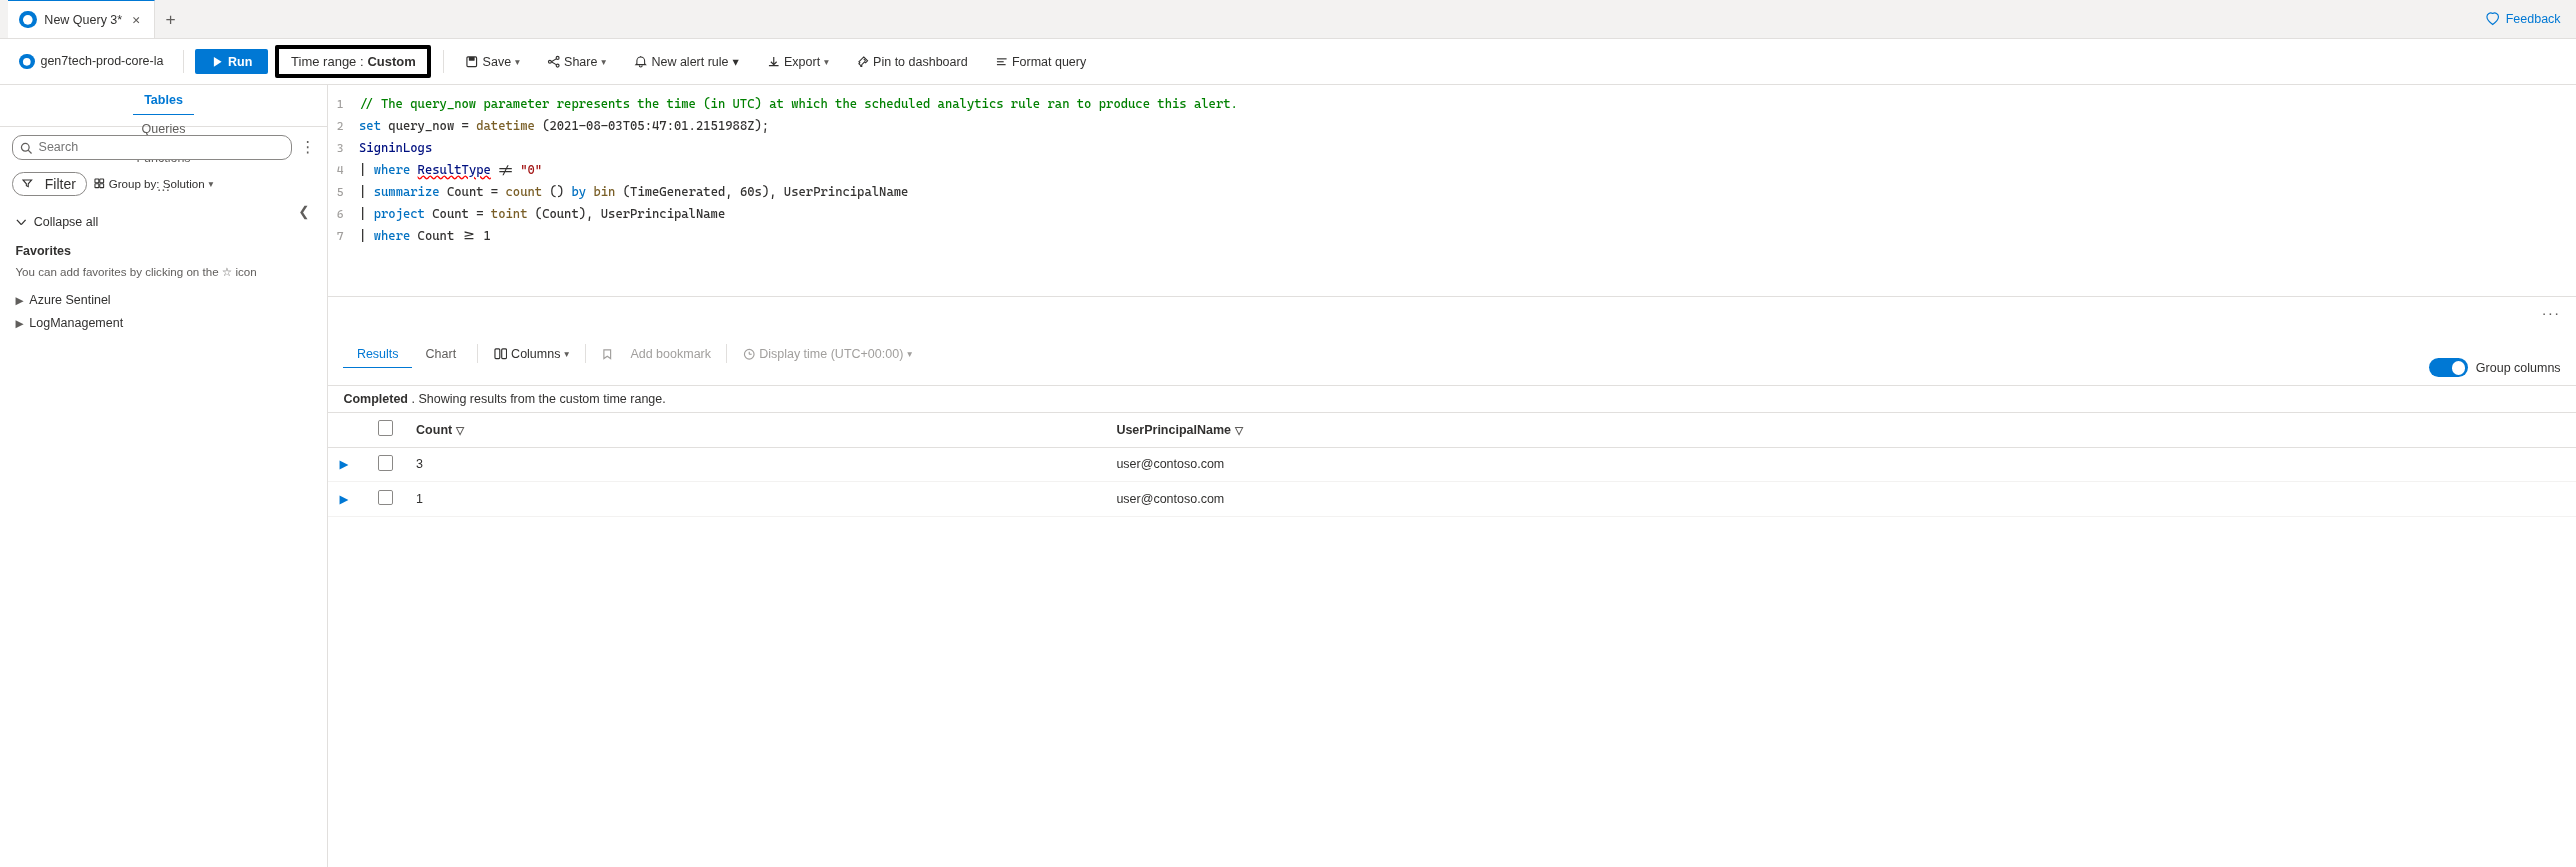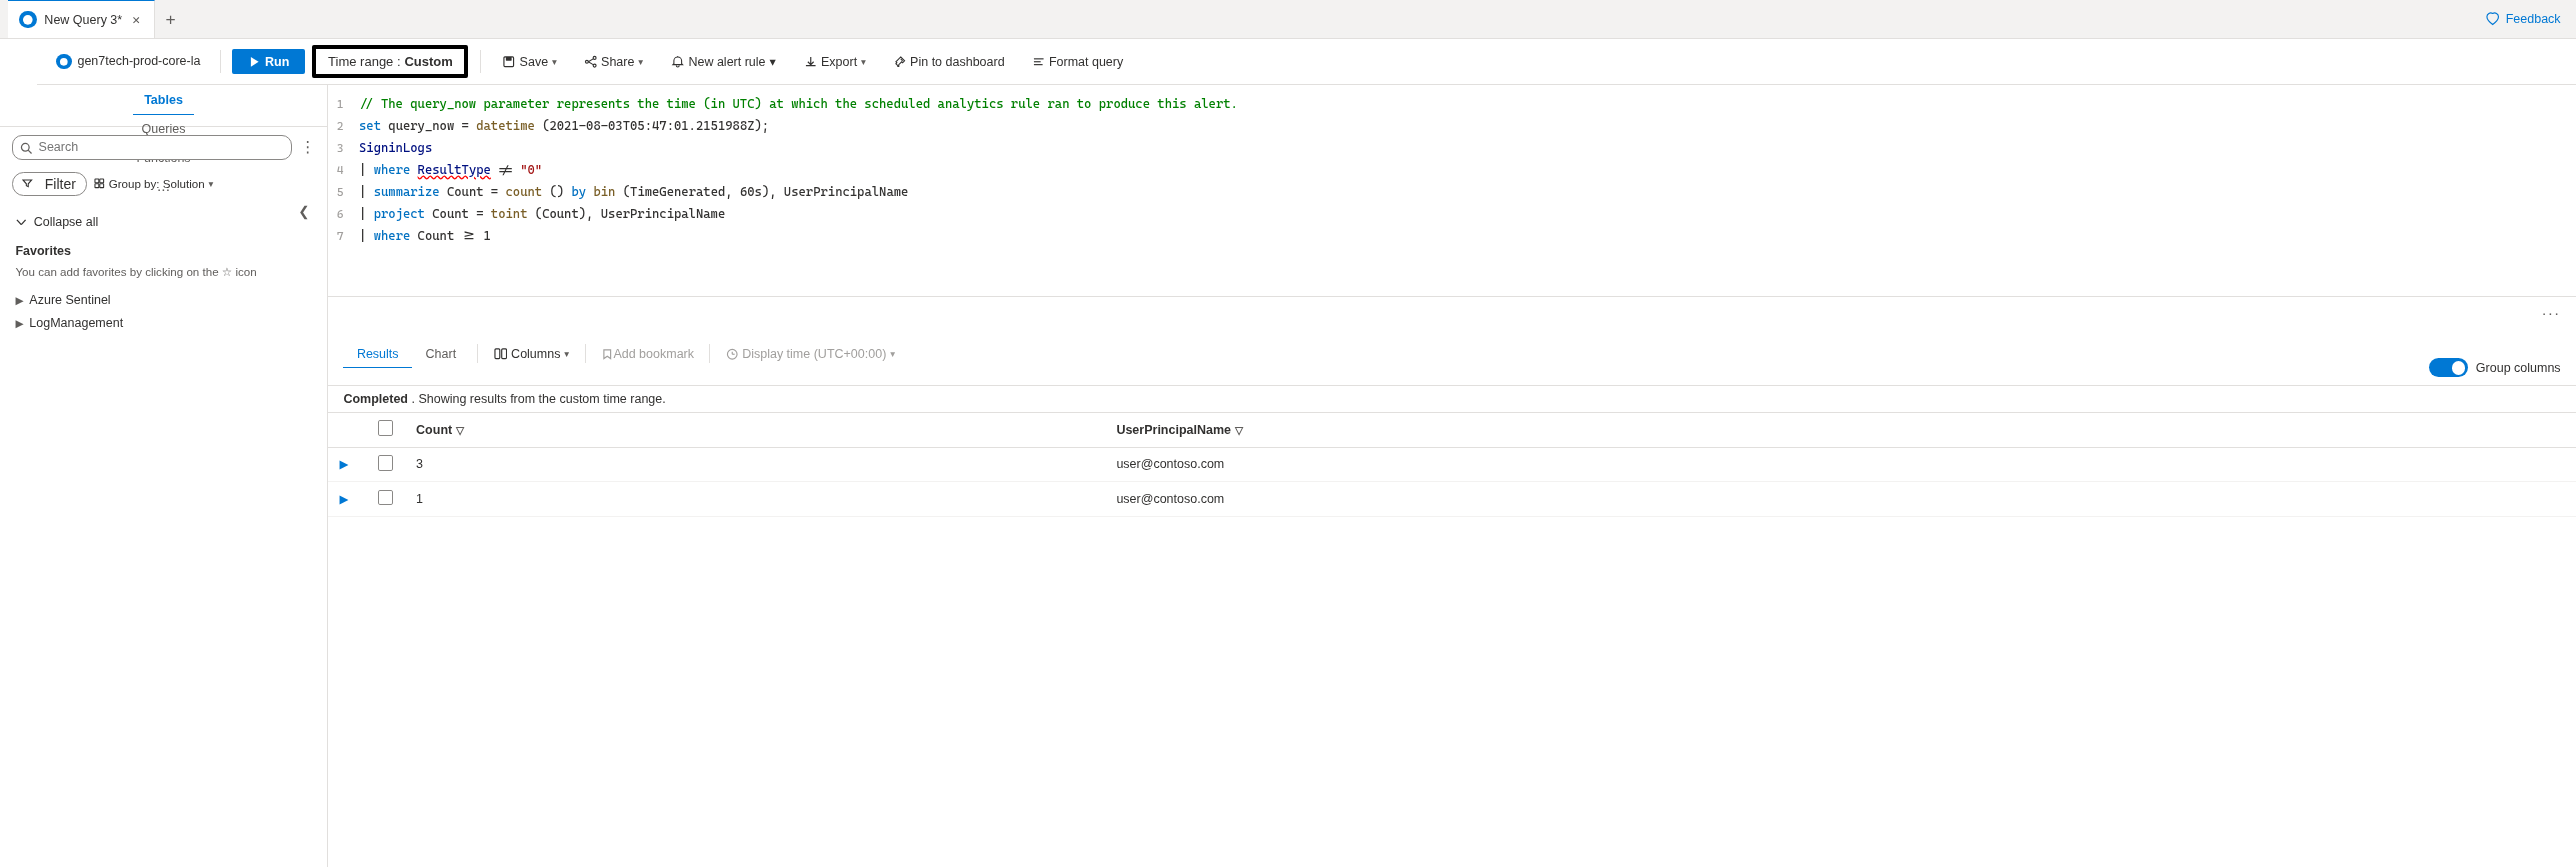--- a/index.html
+++ b/index.html
@@ -54,21 +54,20 @@
     }
 
     
     .toolbar {
       display: flex;
       align-items: center;
       height: 46px;
       border-bottom: 1px solid #e1dfdd;
       padding: 0 11.6px;
       gap: 7.7px;
-      margin-left: 37px;
     }
     .workspace-label {
       display: flex; align-items: center; gap: 5.8px;
       font-size: 12.5px; color: #323130; padding: 0 7.7px;
     }
     .workspace-label .ws-icon {
       width: 15.4px; height: 15.4px; background: #0078d4; border-radius: 50%;
       display: flex; align-items: center; justify-content: center;
     }
     .toolbar-divider {
@@ -248,21 +247,21 @@
     .results-tab.active {
       color: #0078d4; border-bottom: 1.9px solid #0078d4;
     }
     .toolbar-sep { width: 1px; height: 19px; background: #e1dfdd; margin: 0 7.7px; }
     .columns-btn {
       display: flex; align-items: center; gap: 3.9px;
       font-size: 12.5px; color: #323130; cursor: pointer;
       border: none; background: transparent; padding: 3.9px 7.7px;
     }
     .bookmark-btn {
-      display: flex; align-items: center; gap: 0;
+      display: flex; align-items: center; gap: 17px;
       font-size: 12.5px; color: #a19f9d; cursor: pointer;
       border: none; background: transparent; padding: 3.9px 7.7px;
     }
     .time-btn {
       display: flex; align-items: center; gap: 3.9px;
       font-size: 12.5px; color: #a19f9d; cursor: pointer;
       border: none; background: transparent; padding: 3.9px 7.7px;
     }
     .group-columns-row {
       display: flex; align-items: center; gap: 7.7px; margin-left: auto;

